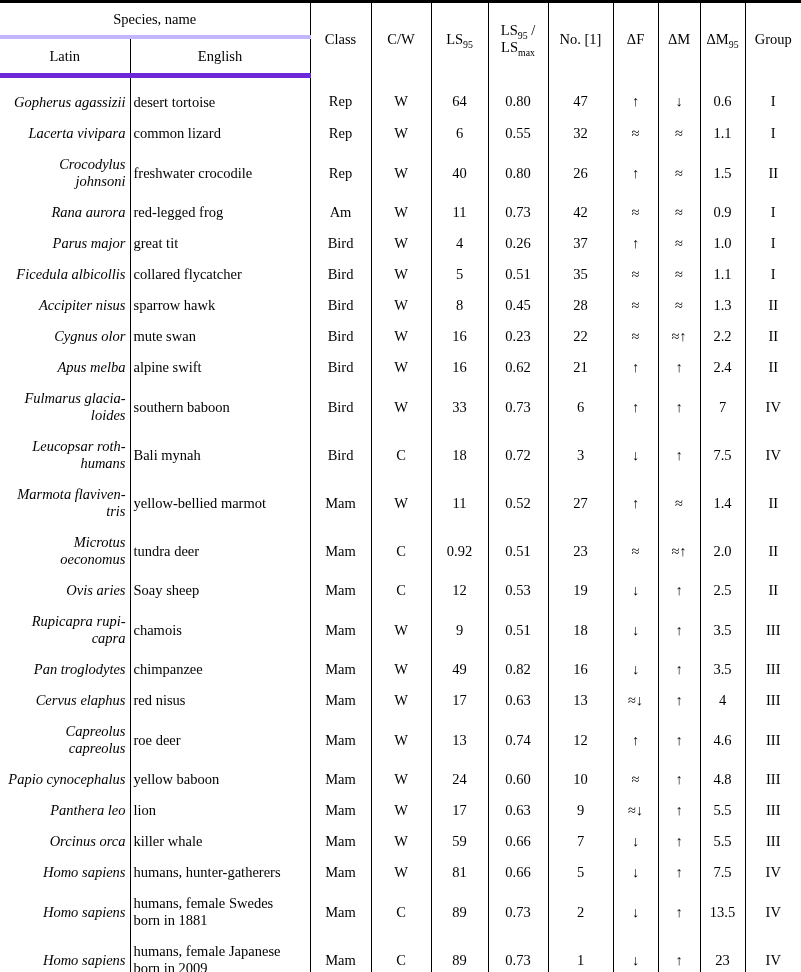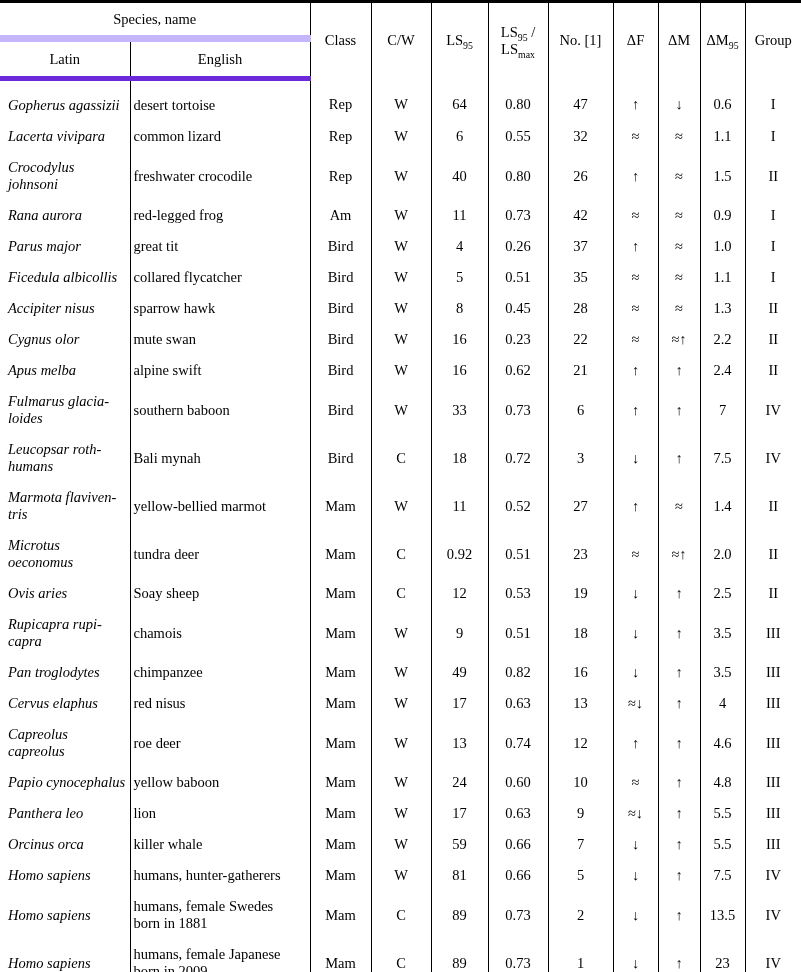--- a/index.html
+++ b/index.html
@@ -39,26 +39,26 @@
     border-left: 1px solid #000000;
     font-weight: normal;
     white-space: pre-line;
     vertical-align: middle;
     line-height: 17px;
     padding: 7px 3px;
   }
   th:first-child, td:first-child { border-left: none; }
 
   thead th { text-align: center; padding: 4px 3px; }
-  th.span-bottom { border-bottom: 7px solid #c4b5fd; }
+  th.span-bottom { border-bottom: 4px solid #c4b5fd; }
   thead tr.subhead th { border-bottom: 5px solid #6d28d9; height: 26px; }
   th.group-head { height: 24px; }
 
   tbody td.latin {
-    text-align: left;
+    text-align: right;
     font-style: italic;
     padding-left: 8px;
     padding-right: 4px;
     margin-left: 15px;
   }
   tbody td.english {
     text-align: left;
     padding-right: 4px;
   }
   tbody td.c { text-align: center; }

